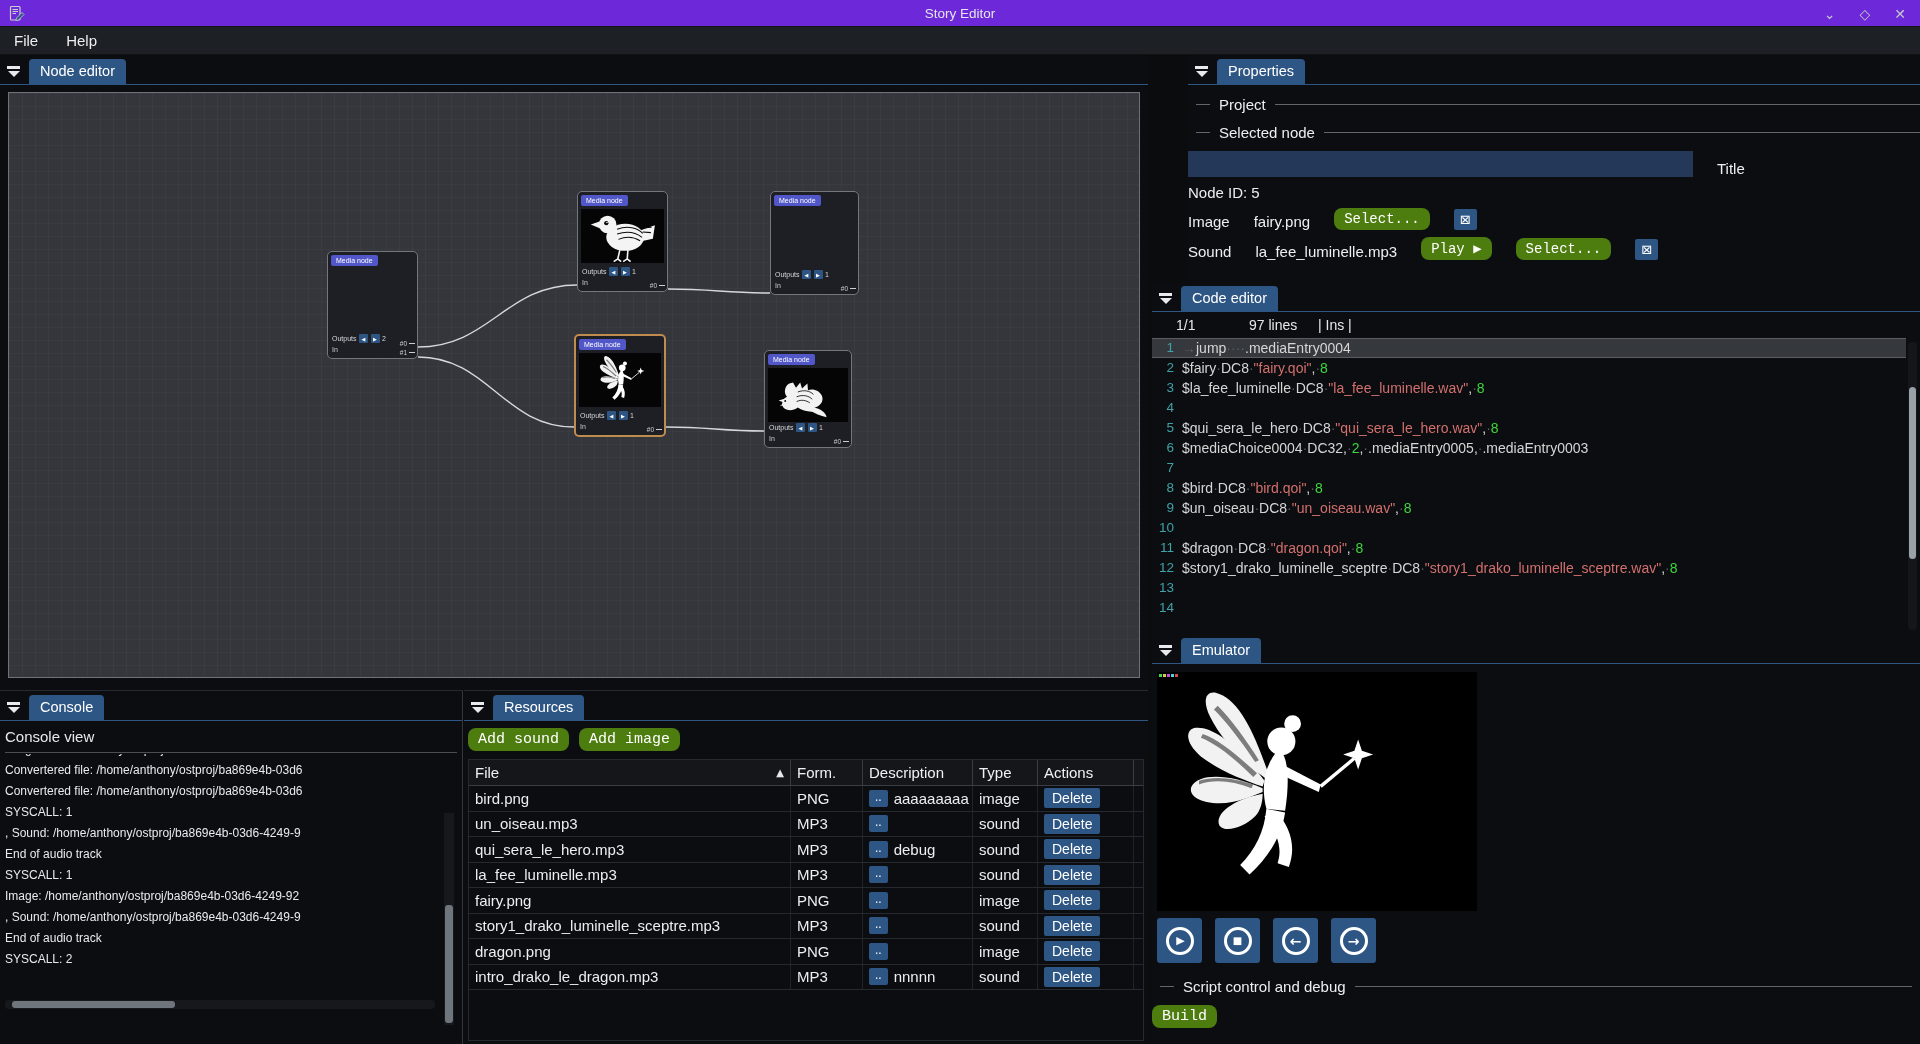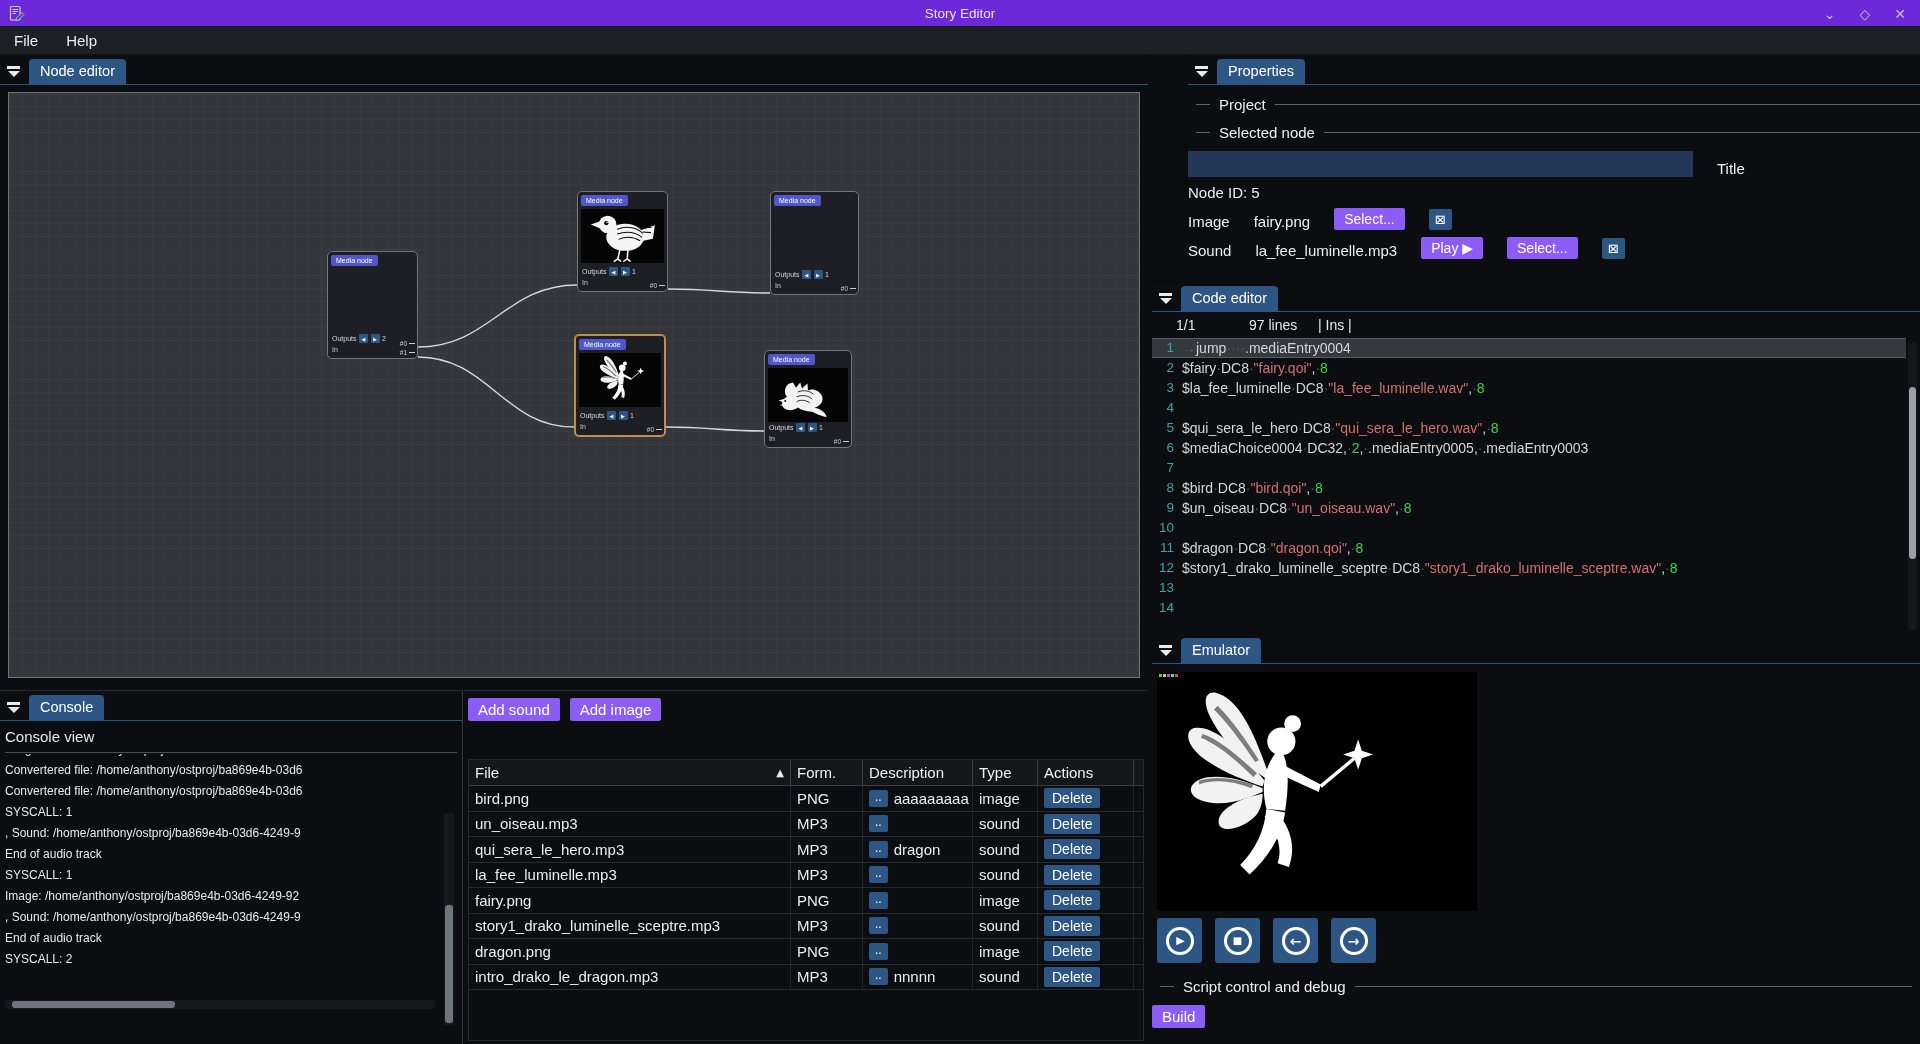--- a/index.html
+++ b/index.html
@@ -18,21 +18,21 @@
   .menu-item { padding:0 14px; font-size:15px; color:#eceef0; height:100%; display:flex; align-items:center; }
 
   
   .panel { position:absolute; background:#0b0d10; }
   .tabrow { height:30px; display:flex; align-items:flex-end; padding-left:7px; border-bottom:1px solid #2e5684; background:#0b0d10; }
   .collapse-icon { width:13px; height:12px; position:relative; display:inline-block; margin:0 9px 6px 0; }
   .collapse-icon::before { content:""; position:absolute; top:0; left:0; right:0; height:2.5px; background:#e8eaec; }
   .collapse-icon::after { content:""; position:absolute; top:4.5px; left:0.5px; border-left:6px solid transparent; border-right:6px solid transparent; border-top:6.5px solid #e8eaec; }
   .tab { background:#2e5684; color:#fff; padding:4px 11px 5px 11px; border-radius:4px 4px 0 0; font-size:14.5px; display:inline-block; }
 
-  .btn { background:#8b5cf6; color:#fff; border:none; font-family:Liberation Sans, sans-serif; font-size:14px; padding:3px 10px; border-radius:2px; display:inline-flex; align-items:center; gap:5px; cursor:default; }
+  .btn { background:#4d7c0f; color:#fff; border:none; font-family:Liberation Mono, monospace; font-size:14px; padding:3px 10px; border-radius:8px; display:inline-flex; align-items:center; gap:5px; cursor:default; }
 
   
   .node-editor-panel { left:0; top:55px; width:1148px; height:635px; }
   .canvas { position:absolute; left:8px; top:37px; width:1132px; height:586px; background:#34363c; border:1px solid #6e7178;
     background-image:linear-gradient(rgba(255,255,255,.022) 1px,transparent 1px),linear-gradient(90deg,rgba(255,255,255,.022) 1px,transparent 1px);
     background-size:13px 13px; }
   .connections { position:absolute; left:0; top:0; width:1132px; height:586px; }
   .connections path { stroke:#d4d7db; stroke-width:1.4; fill:none; }
   .node { position:absolute; background:#1d1f24; border:1.2px solid #73767d; border-radius:5px; }
   .node.selected { border:2px solid #c08b4f; }
@@ -432,20 +432,24 @@
       </div>
     <div class="console-vscroll">
       <div class="console-vscroll-thumb"></div>
     </div>
     <div class="console-hscroll">
       <div class="console-hscroll-thumb"></div>
     </div>
   </div>
 
   <div class="panel resources-panel">
+    <div class="tabrow">
+      <span class="collapse-icon"></span>
+      <span class="tab">Resources</span>
+    </div>
     <div class="res-btns">
       <button class="btn" style="font-size:15px;">Add sound</button>
       <button class="btn" style="font-size:15px;">Add image</button>
     </div>
     <div class="res-table">
       <div class="res-grid res-header">
           <div class="cell">File<span class="sort-icon">▲</span></div>
           <div class="cell">Form.</div>
           <div class="cell">Description</div>
           <div class="cell">Type</div>
@@ -477,21 +481,21 @@
             <div class="cell">
               <button class="delete-btn">Delete</button>
             </div>
             <div class="cell"></div>
           </div>
           <div class="res-grid res-row">
             <div class="cell">qui_sera_le_hero.mp3</div>
             <div class="cell">MP3</div>
             <div class="cell">
               <button class="more-btn">..</button>
-              <span>dragon</span>
+              <span>debug</span>
             </div>
             <div class="cell">sound</div>
             <div class="cell">
               <button class="delete-btn">Delete</button>
             </div>
             <div class="cell"></div>
           </div>
           <div class="res-grid res-row">
             <div class="cell">la_fee_luminelle.mp3</div>
             <div class="cell">MP3</div>

